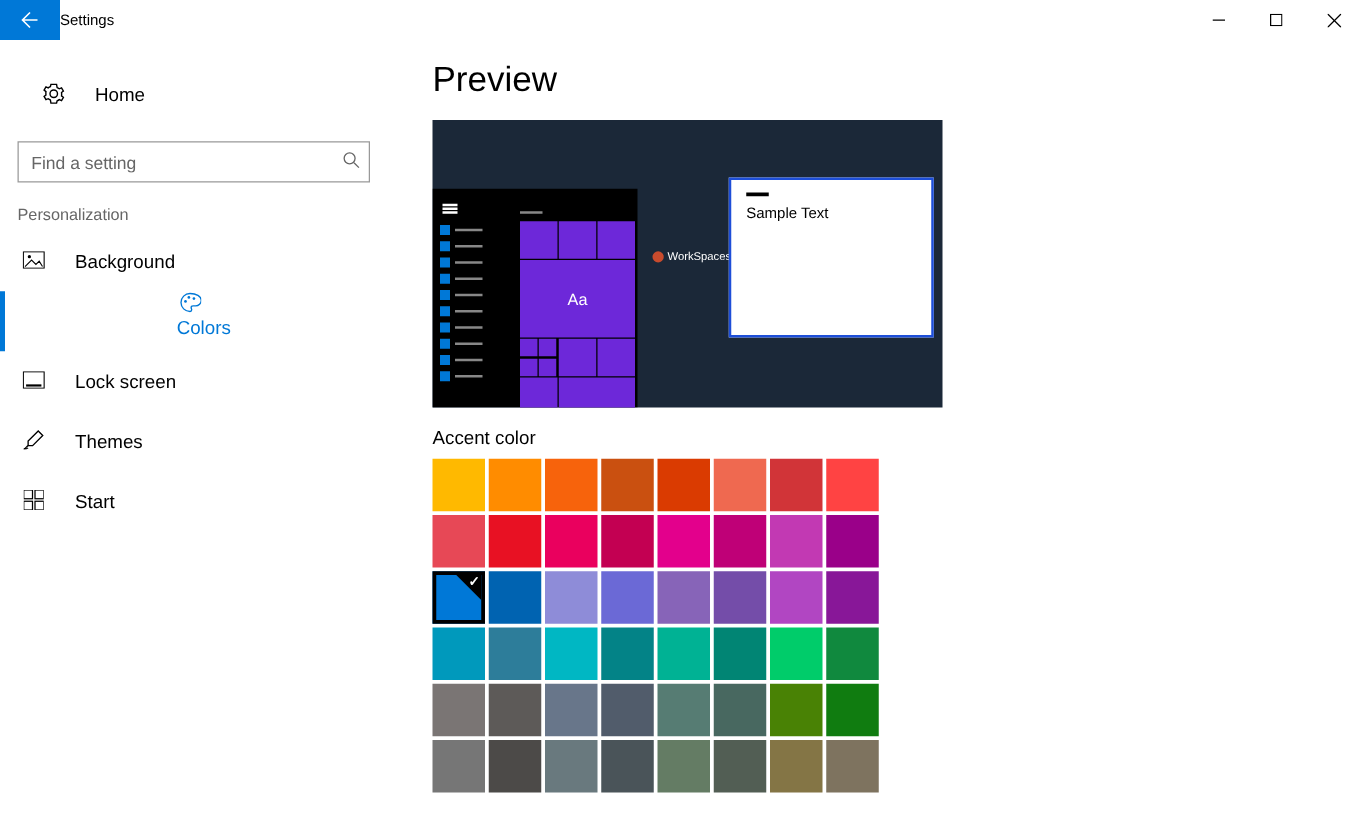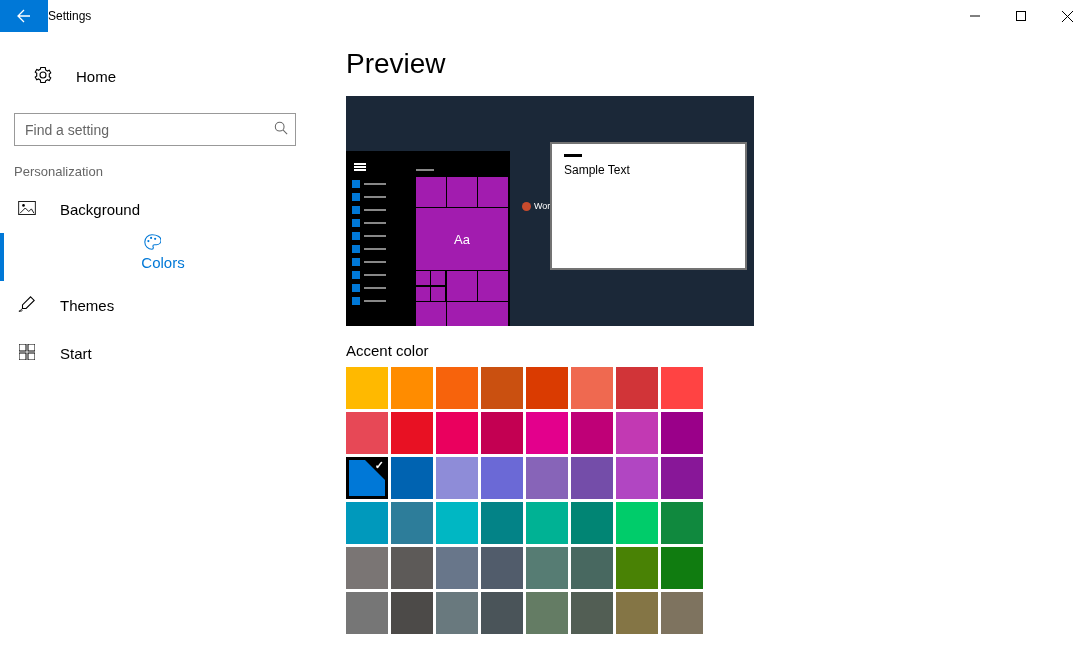--- a/index.html
+++ b/index.html
@@ -42,30 +42,30 @@
   .start-mock { position:absolute; left:0; bottom:0; top:55px; width:164px; background:#000; }
   .start-list { position:absolute; left:6px; top:26px; width:54px; }
   .start-list::before { content:""; position:absolute; top:-14px; left:2px; width:12px; height:2px; background:#fff; box-shadow:0 3px 0 #fff, 0 6px 0 #fff; }
   .list-row { display:flex; align-items:center; height:13px; }
   .list-row .sq { width:8px; height:8px; background:#0078d7; margin-right:4px; }
   .list-row .ln { height:2px; width:22px; background:#888; }
 
   .tiles { position:absolute; left:70px; top:18px; width:94px; }
   .tile-top-ln { width:18px; height:2px; background:#888; margin-bottom:6px; }
   .tile-grid { display:flex; flex-wrap:wrap; gap:1px; }
-  .tile { background:#a21caf; }
+  .tile { background:#6d28d9; }
   .t-big { width:92px; height:62px; display:flex; align-items:center; justify-content:center; color:#fff; font-size:13px; }
   .t-mid { width:30px; height:30px; }
   .t-sm { width:14px; height:14px; }
 
   .desk-icon { position:absolute; left:176px; top:104px; color:#c0392b; font-size:10px; }
   .desk-icon .dot { display:inline-block; width:9px; height:9px; border-radius:50%; background:#c84b2d; margin-right:3px; vertical-align:middle;}
   .desk-icon .txt { color:#fff; font-size:9px; vertical-align:middle;}
 
-  .sample-win { position:absolute; right:7px; top:46px; width:197px; height:128px; background:#fff; border:2px solid #737373; padding:10px 12px; }
+  .sample-win { position:absolute; right:7px; top:46px; width:164px; height:128px; background:#fff; border:2px solid #1d4ed8; padding:10px 12px; }
   .sample-win .dash { width:18px; height:3px; background:#000; margin-bottom:6px;}
   .sample-win .txt { font-size:12px; }
 
   
   .accent-heading { font-size:15px; margin:16px 0 8px; }
   .swatches { display:flex; flex-wrap:wrap; gap:3px; width:365px; }
   .swatch { width:42px; height:42px; position:relative; }
   .swatch.selected { border:3px solid #000; }
   .swatch.selected::before { content:""; position:absolute; right:0; top:0; width:0; height:0; border-top:20px solid #000; border-left:20px solid transparent; }
   .swatch.selected::after { content:"✓"; position:absolute; right:1px; top:-1px; color:#fff; font-size:11px; font-weight:bold; }
@@ -134,20 +134,27 @@
           <span>Background</span>
         </div>
         <div class="nav-item active">
           <span class="icon"><svg width="18" height="18" viewBox="0 0 20 20">
               <path d="M10 2a8 8 0 100 16c1 0 1.5-.8 1.5-1.5s-.5-1.2-.5-2c0-1 .8-1.5 1.8-1.5H15a5 5 0 005-5C20 4.5 15.5 2 10 2z" fill="none" stroke="currentColor" stroke-width="1.2"></path>
               <circle cx="6" cy="9" r="1.2" fill="currentColor"></circle>
               <circle cx="9" cy="5.5" r="1.2" fill="currentColor"></circle>
               <circle cx="13.5" cy="6.5" r="1.2" fill="currentColor"></circle>
             </svg></span>
           <span>Colors</span>
+        </div>
+        <div class="nav-item">
+          <span class="icon"><svg width="18" height="14" viewBox="0 0 20 16">
+              <rect x="0.5" y="0.5" width="19" height="15" stroke="#000" fill="none"></rect>
+              <rect x="3" y="12" width="14" height="2" fill="#000"></rect>
+            </svg></span>
+          <span>Lock screen</span>
         </div>
         <div class="nav-item">
           <span class="icon"><svg width="18" height="18" viewBox="0 0 20 20">
               <path d="M14 2l4 4-9 9H5v-4z" fill="none" stroke="#000" stroke-width="1.2"></path>
               <path d="M5 15c-2 1-2 3-4 3 2 0 3 0 4-1" fill="none" stroke="#000"></path>
             </svg></span>
           <span>Themes</span>
         </div>
         <div class="nav-item">
           <span class="icon"><svg width="16" height="16" viewBox="0 0 16 16">

